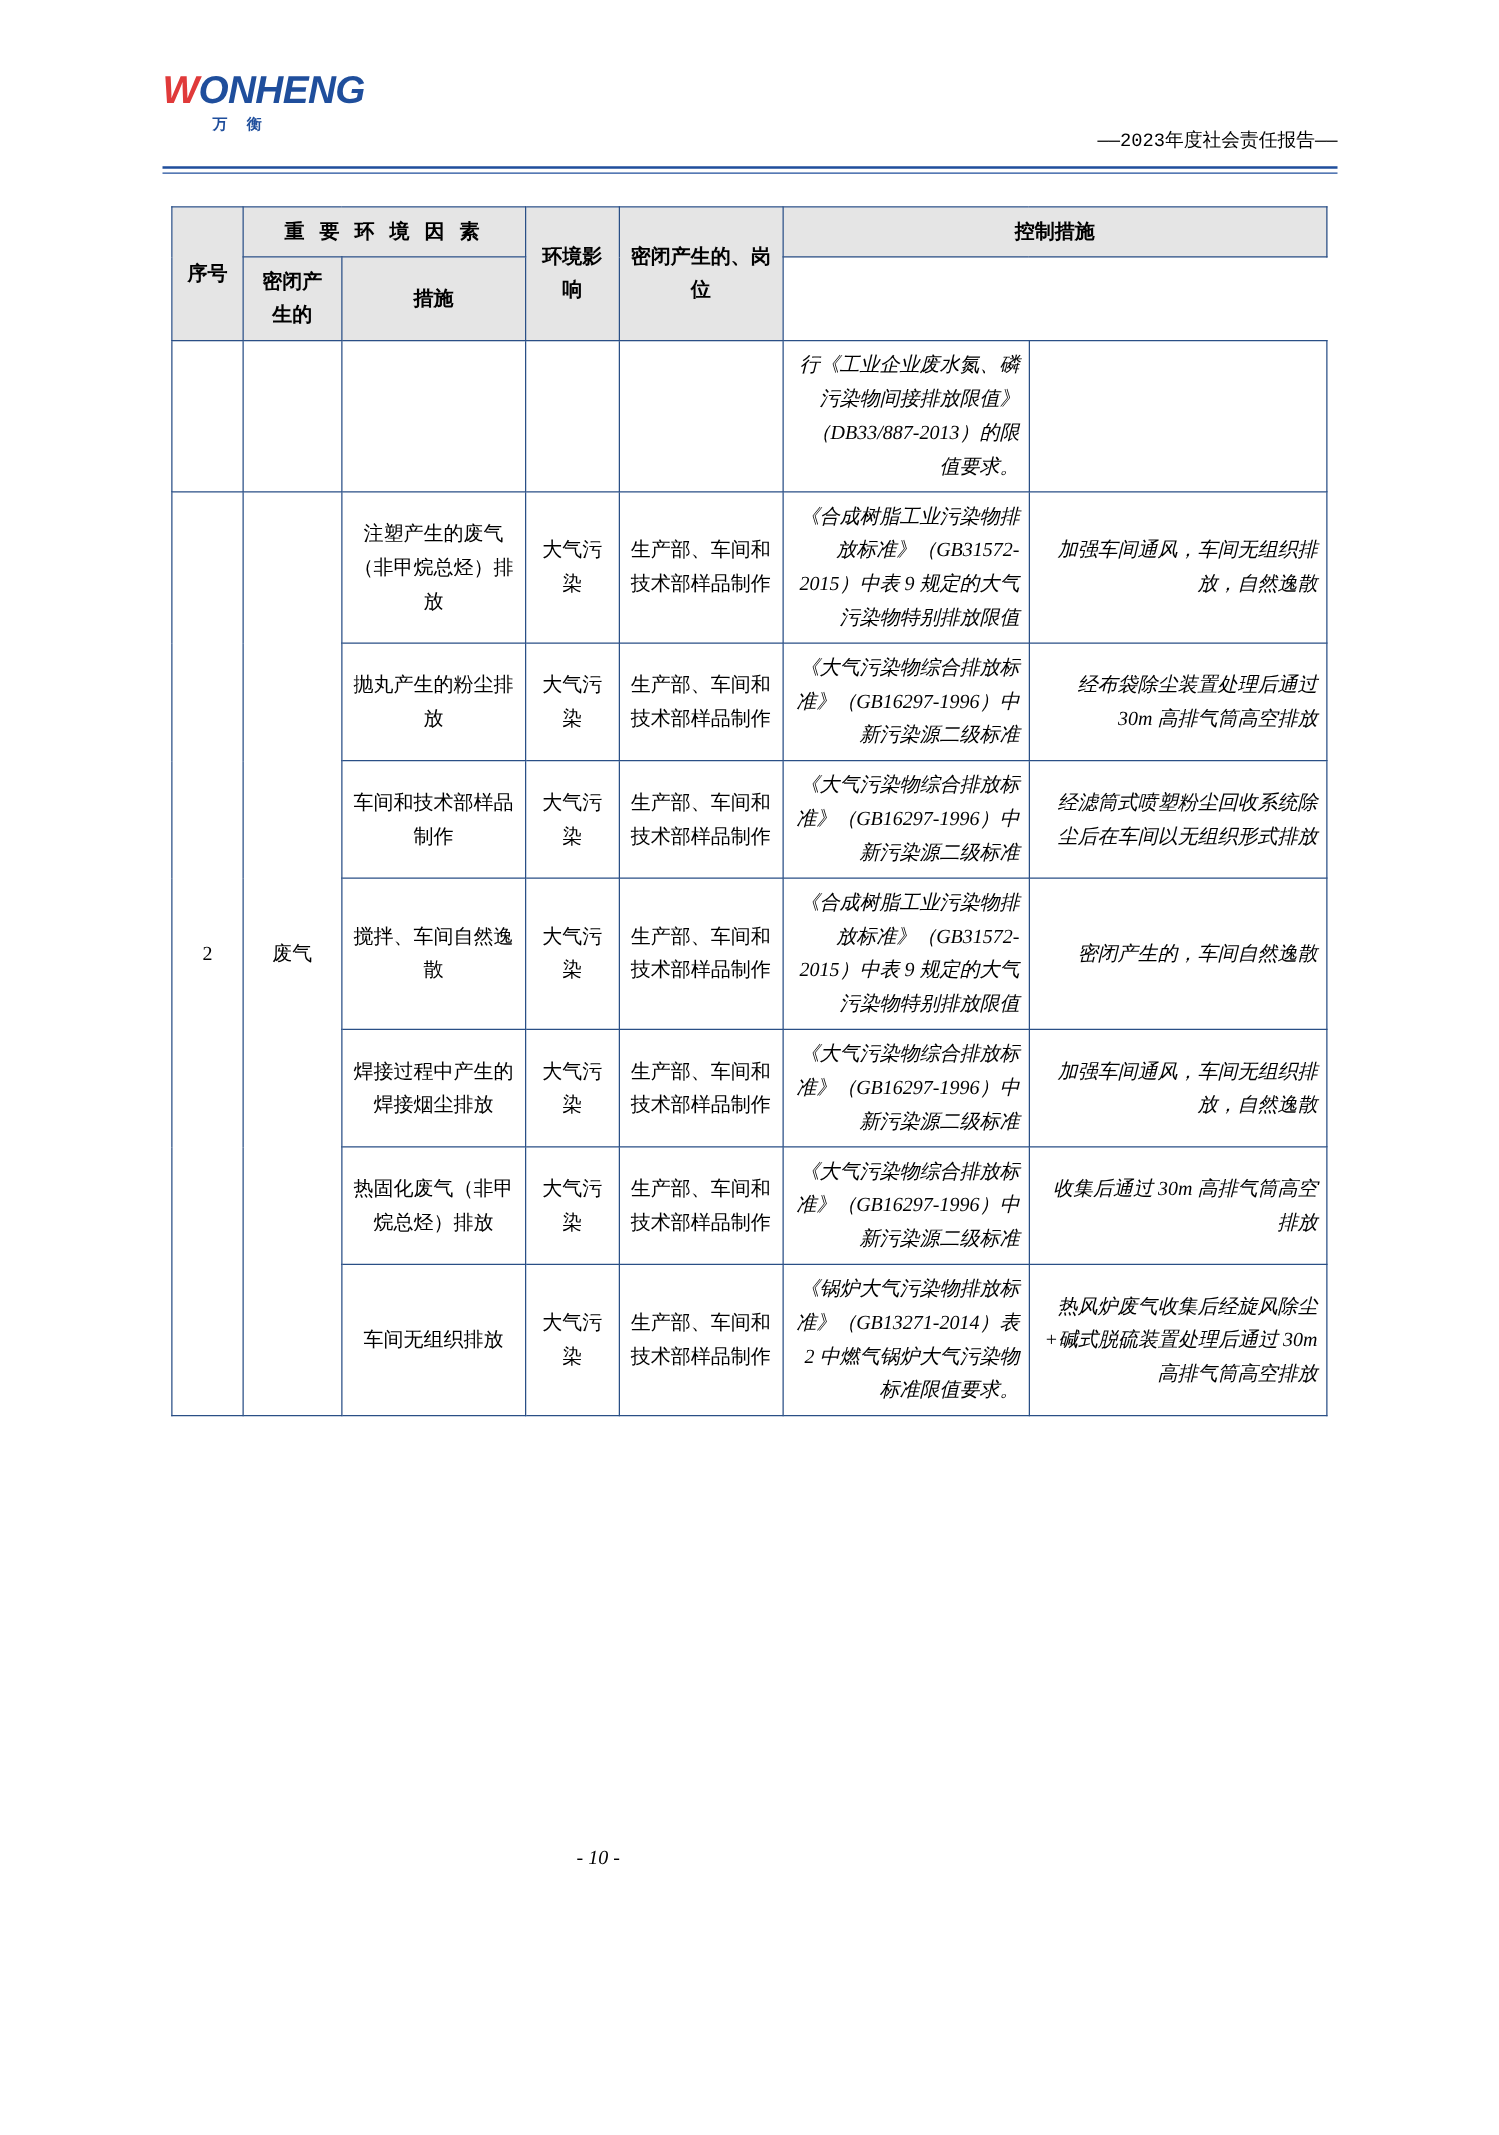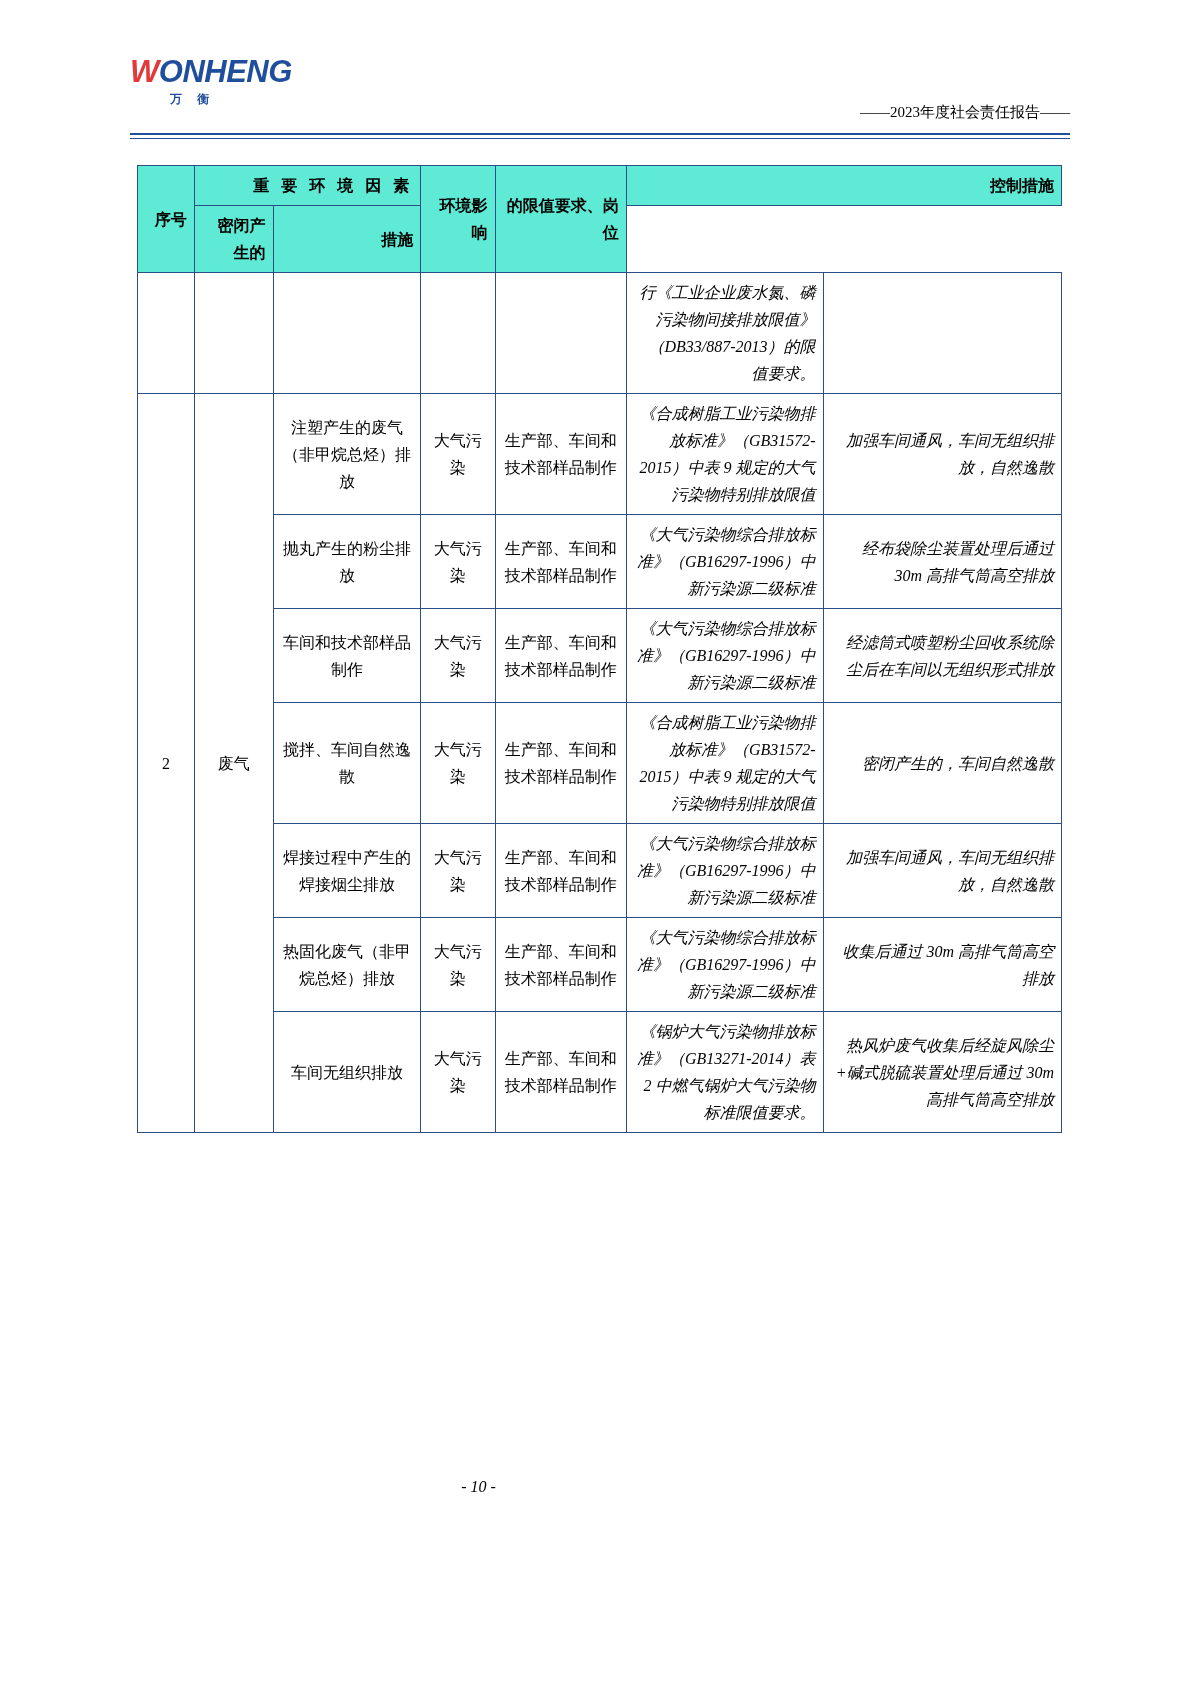--- a/index.html
+++ b/index.html
@@ -54,21 +54,21 @@
     font-size: 12px;
     letter-spacing: 6px;
     color: #1f4e9c;
     margin-top: 2px;
     padding-left: 40px;
   }
   .header-right {
     position: absolute;
     right: 0px;
     top: 48px;
-    font-family: Liberation Serif, serif;
+    font-family: Liberation Mono, monospace;
     font-size: 15px;
     color: #000;
     white-space: nowrap;
   }
   .header-rule {
     position: absolute;
     left: 0px;
     top: 78px;
     width: 940px;
     height: 0;
@@ -97,22 +97,22 @@
   }
   table.doc td, table.doc th {
     border: 1px solid #2a4f86;
     padding: 6px 7px;
     font-size: 16px;
     line-height: 27px;
     vertical-align: middle;
     font-family: "Liberation Serif", "DejaVu Serif", serif;
   }
   thead th {
-    background: #5eead4;
-    text-align: right;
+    background: #e5e5e5;
+    text-align: center;
     font-weight: bold;
     font-size: 17px;
     line-height: 26px;
   }
   .c-seq   { width: 52px; }
   .c-elem  { width: 72px; }
   .c-fact  { width: 135px; }
   .c-imp   { width: 68px; }
   .c-dept  { width: 120px; }
   .c-goal  { width: 180px; }
@@ -164,21 +164,21 @@
           <col class="c-imp">
           <col class="c-dept">
           <col class="c-goal">
           <col class="c-meas">
       </colgroup>
       <thead>
         <tr>
           <th rowspan="2">序号</th>
           <th colspan="2" class="spaced">重 要 环 境 因 素</th>
           <th rowspan="2">环境影响</th>
-          <th rowspan="2">的限值要求、岗位</th>
+          <th rowspan="2">密闭产生的、岗位</th>
           <th colspan="2">控制措施</th>
         </tr>
         <tr>
           <th>密闭产生的</th>
           <th>措施</th>
         </tr>
       </thead>
       <tbody>
 
         <tr>

